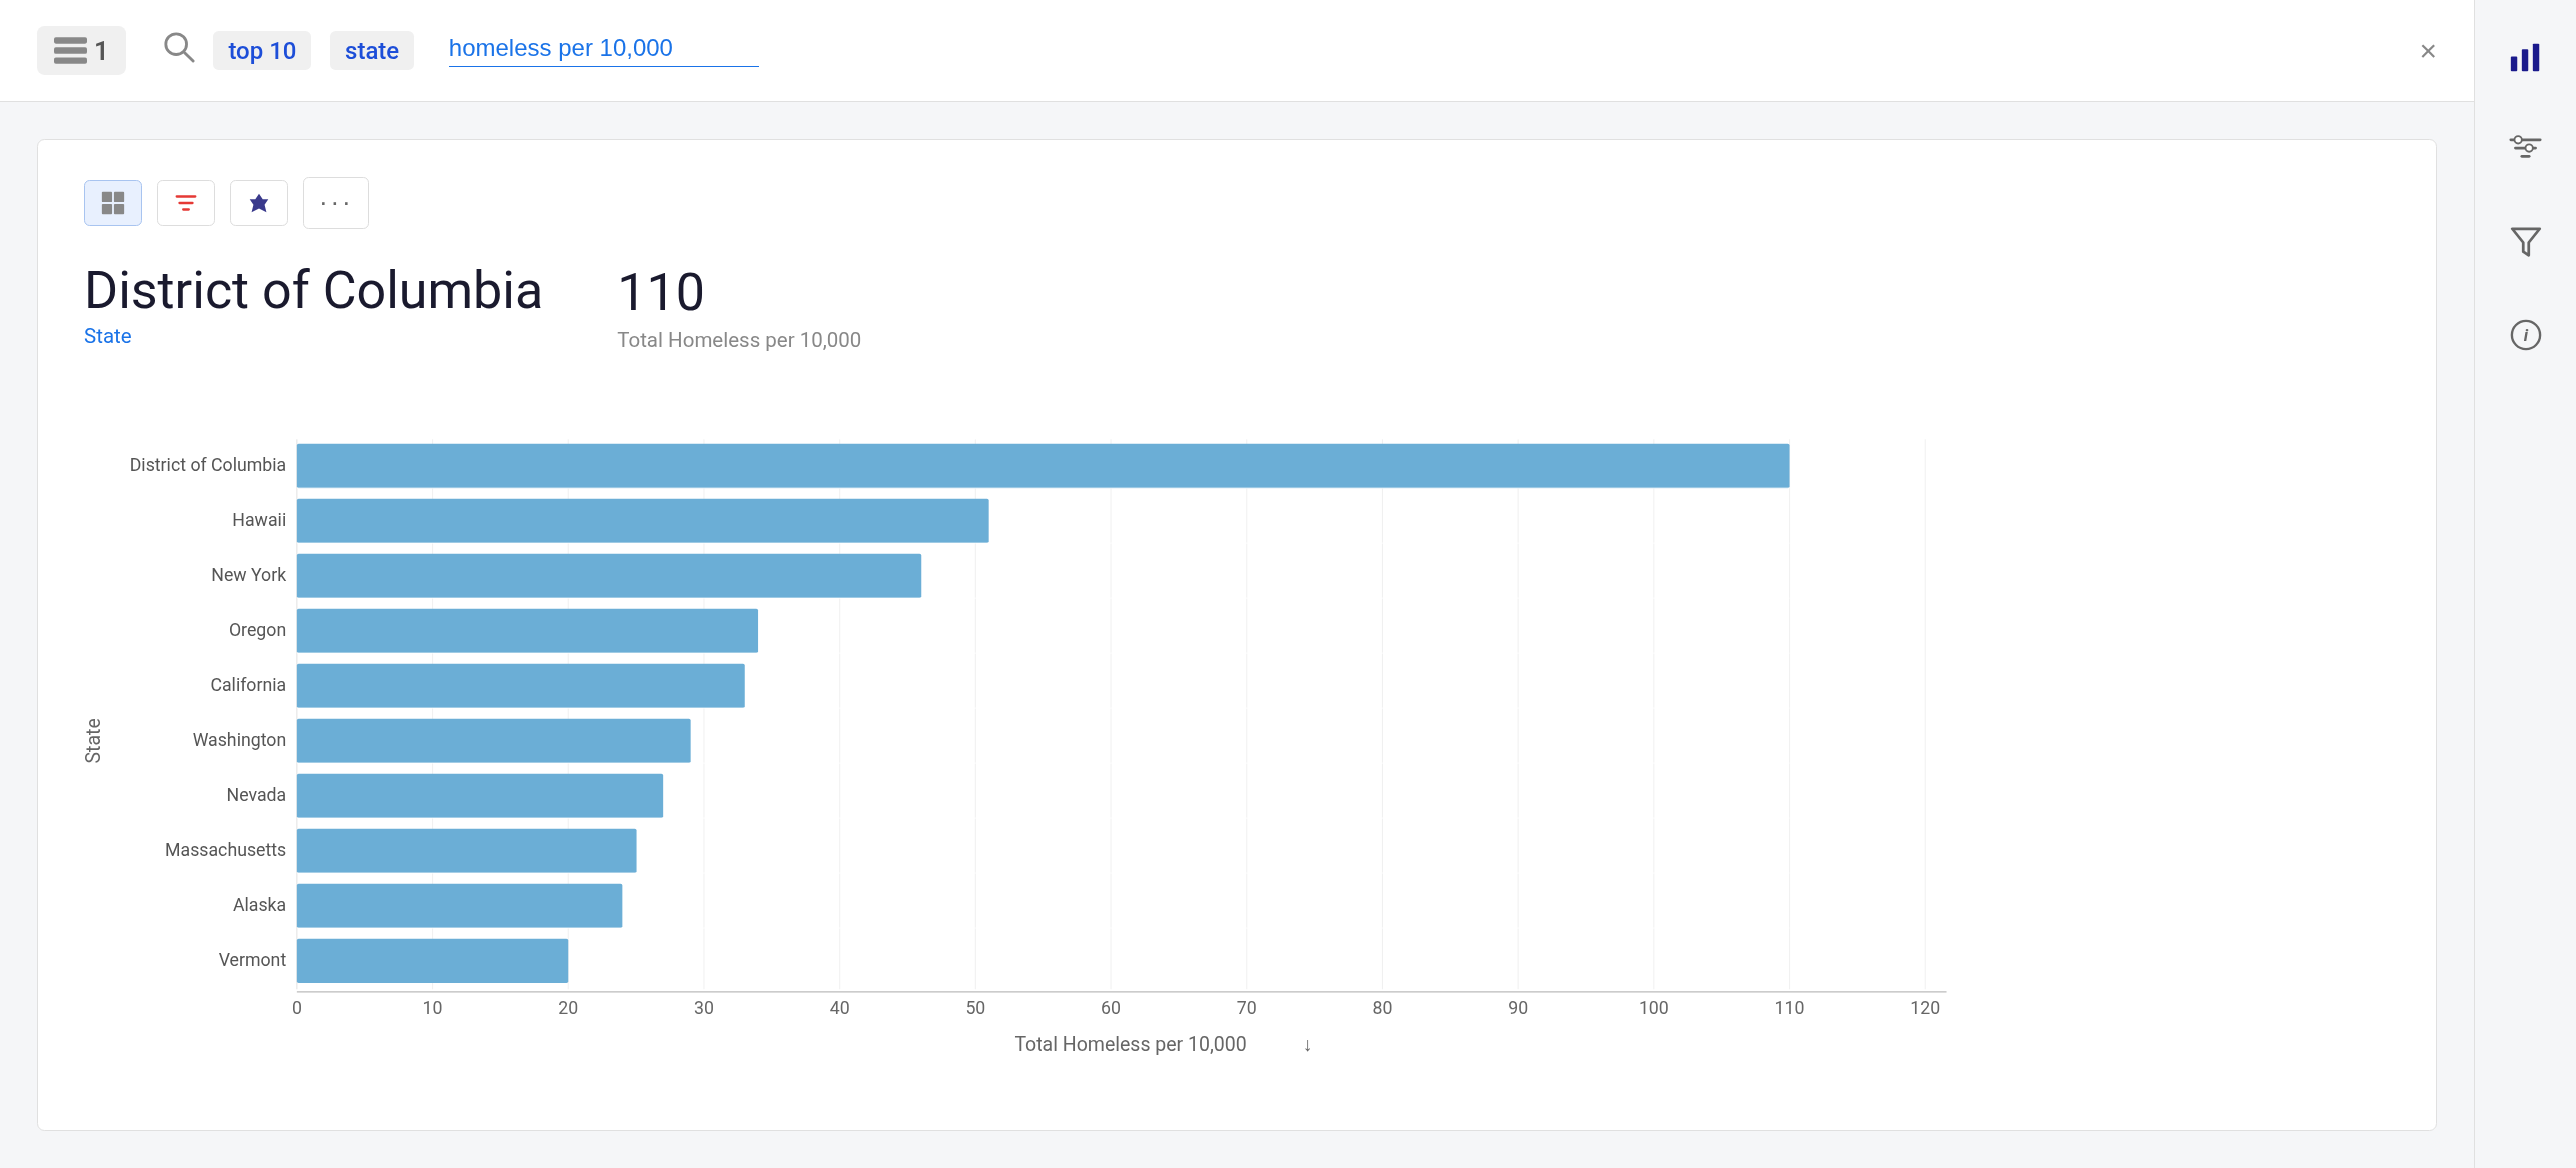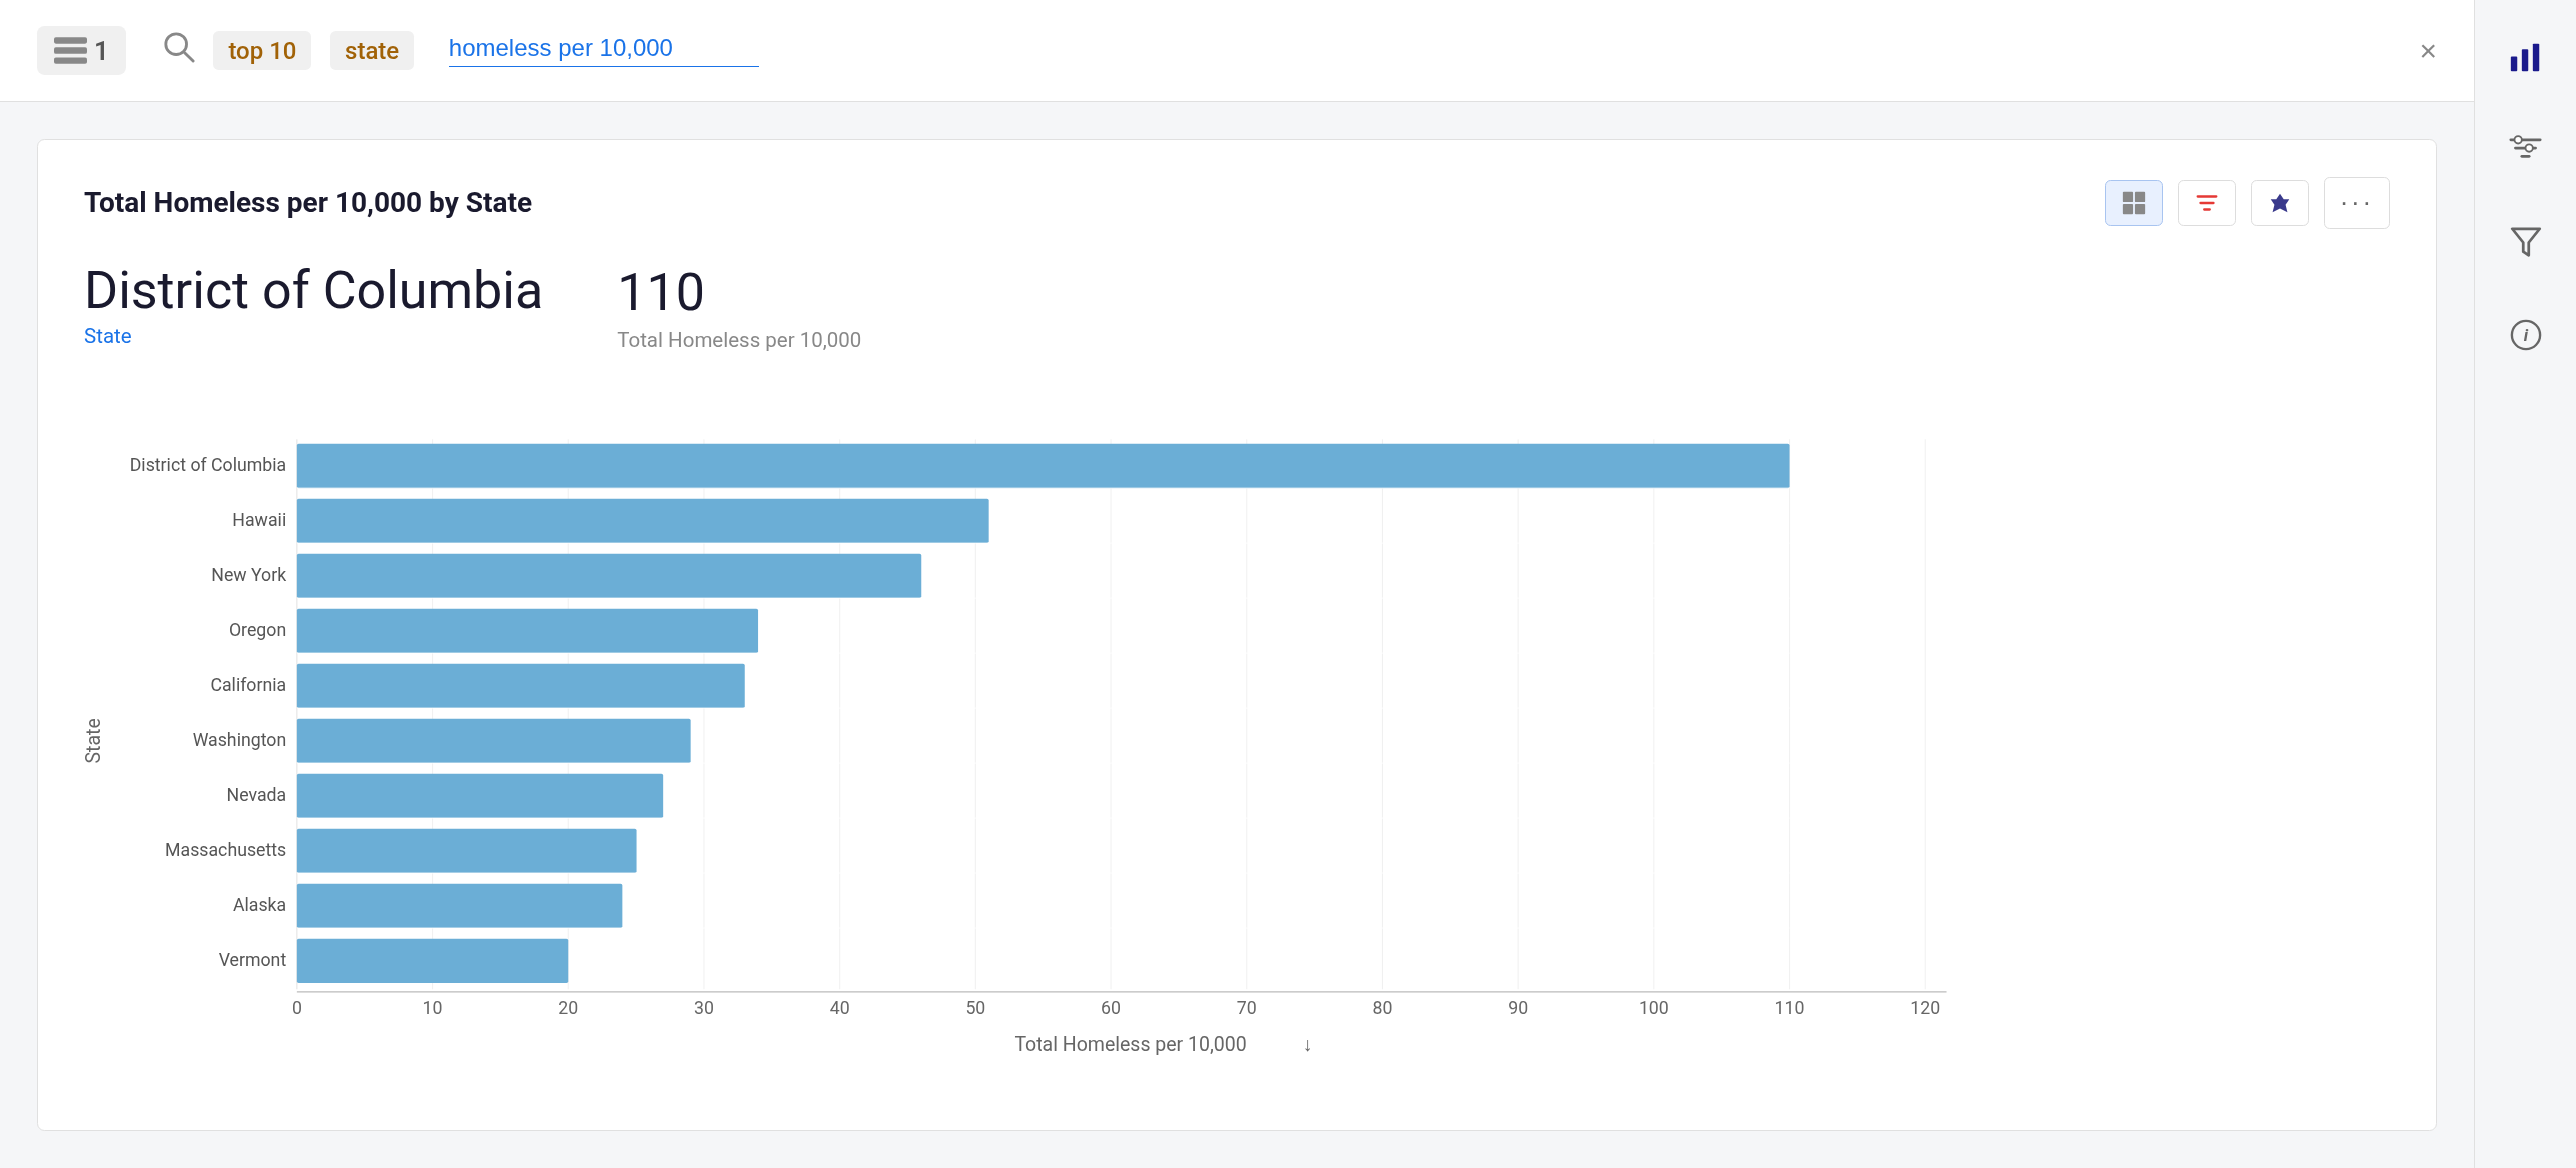--- a/index.html
+++ b/index.html
@@ -52,21 +52,21 @@
       background: #e8f0fe;
       color: #1a73e8;
       border-radius: 5.6px;
       padding: 5.6px 15px;
       font-size: 24px;
       font-weight: 500;
     }
 
     .search-token.gray {
       background: #f0f0f0;
-      color: #a16207;
+      color: #1d4ed8;
     }
 
     .search-text-input {
       border: none;
       outline: none;
       font-size: 24px;
       color: #1a73e8;
       border-bottom: 1.9px solid #1a73e8;
       padding-bottom: 3.7px;
       background: transparent;
@@ -235,21 +235,20 @@
 
     <span class="search-token gray">top 10</span>
     <span class="search-token gray">state</span>
     <input class="search-text-input" type="text" value="homeless per 10,000" style="">
 
     <button class="close-btn">×</button>
   </div>
 
   <div class="chart-wrapper">
     <div class="chart-header">
-      <span class="chart-title">Total Homeless per 10,000 by State</span>
       <div class="chart-actions">
         <button class="action-btn active">
           <svg width="26" height="26" viewBox="0 0 28 28" fill="none">
             <rect x="2" y="2" width="11" height="11" rx="1" fill="#888"></rect>
             <rect x="15" y="2" width="11" height="11" rx="1" fill="#888"></rect>
             <rect x="2" y="15" width="11" height="11" rx="1" fill="#888"></rect>
             <rect x="15" y="15" width="11" height="11" rx="1" fill="#888"></rect>
           </svg>
         </button>
         <button class="action-btn red-icon">

